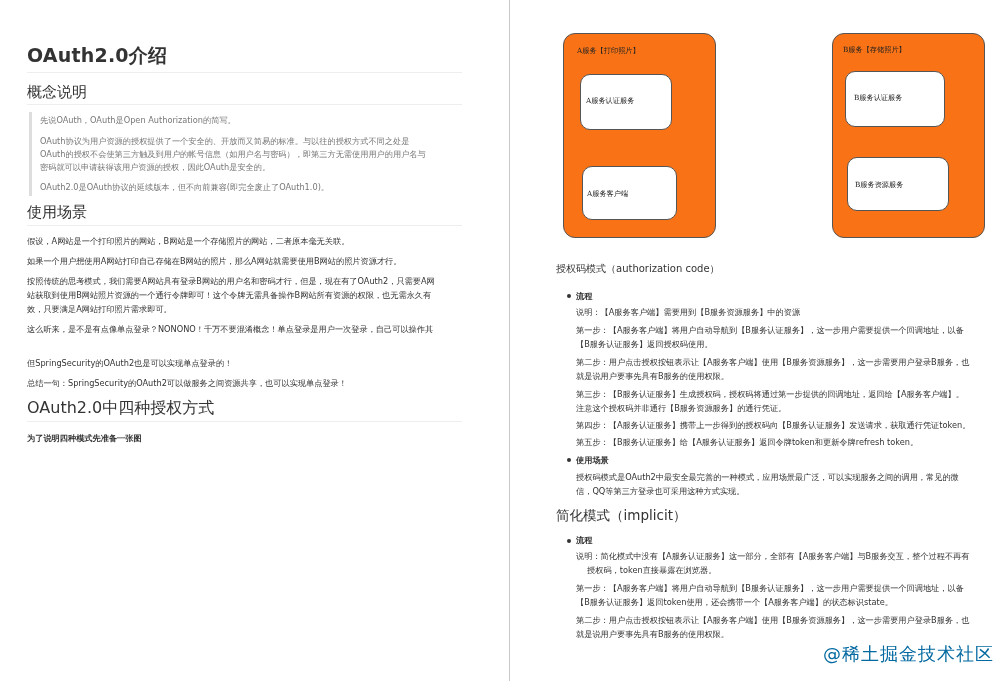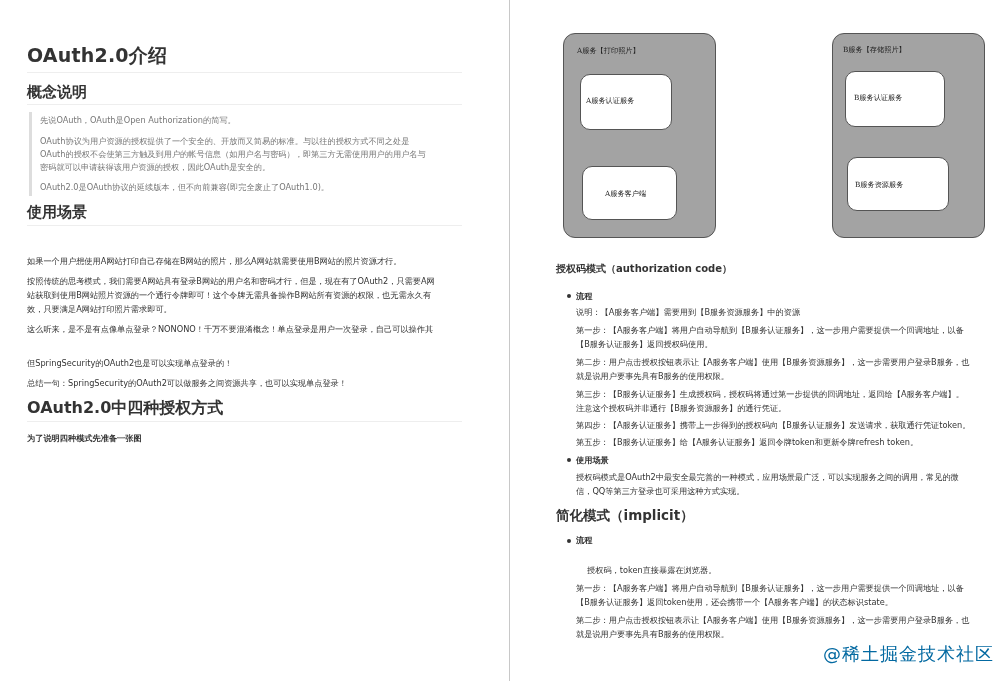--- a/index.html
+++ b/index.html
@@ -11,33 +11,33 @@
   .page { position:absolute; top:0; height:574px; background:#fff; }
   .page-left { left:0; width:509px; }
   .page-right { left:510px; width:494px; }
   .divider { position:absolute; left:509px; top:0; width:1px; height:681px; background:#c8c8c8; }
 
   h1 {
     position:absolute; margin:0; font-size:19px; font-weight:bold; color:#333;
     letter-spacing:0.2px;
   }
   h2 {
-    position:absolute; margin:0; font-size:15px; font-weight:bold; color:#333;
+    position:absolute; margin:0; font-size:15px; font-weight:normal; color:#333;
   }
   .rule { position:absolute; height:1px; background:#eeeeee; }
   p.t {
     position:absolute; margin:0; font-size:8.2px; line-height:14px; color:#333;
     white-space:nowrap;
   }
   .quote-bar { position:absolute; width:3px; background:#dddddd; }
   p.q { color:#777; }
   p.b { font-weight:bold; }
 
   .diag-box {
-    position:absolute; border:1px solid #555; border-radius:12px; background:#a3a3a3;
+    position:absolute; border:1px solid #555; border-radius:12px; background:#f97316;
   }
   .diag-inner {
     position:absolute; border:1px solid #555; border-radius:10px; background:#fff;
   }
   .diag-label {
     position:absolute; font-family:"DejaVu Serif", serif; font-size:7.2px; color:#222; white-space:nowrap;
   }
   .bullet {
     position:absolute; width:4px; height:4px; border-radius:50%; background:#333;
   }
@@ -58,20 +58,21 @@
   <div class="quote-bar" style="left:29px; top:112px; height:84px;"></div>
   <p class="t q" style="left:40px; top:113px;">先说OAuth，OAuth是Open Authorization的简写。</p>
   <p class="t q" style="left:40px; top:134px;">OAuth协议为用户资源的授权提供了一个安全的、开放而又简易的标准。与以往的授权方式不同之处是</p>
   <p class="t q" style="left:40px; top:147px;">OAuth的授权不会使第三方触及到用户的帐号信息（如用户名与密码），即第三方无需使用用户的用户名与</p>
   <p class="t q" style="left:40px; top:160px;">密码就可以申请获得该用户资源的授权，因此OAuth是安全的。</p>
   <p class="t q" style="left:40px; top:180px;">OAuth2.0是OAuth协议的延续版本，但不向前兼容(即完全废止了OAuth1.0)。</p>
 
   <h2 style="left:27px; top:203px;">使用场景</h2>
   <div class="rule" style="left:27px; top:225px; width:435px;"></div>
 
+  <p class="t" style="left:27px; top:234px;">假设，A网站是一个打印照片的网站，B网站是一个存储照片的网站，二者原本毫无关联。</p>
   <p class="t" style="left:27px; top:254px;">如果一个用户想使用A网站打印自己存储在B网站的照片，那么A网站就需要使用B网站的照片资源才行。</p>
   <p class="t" style="left:27px; top:274px;">按照传统的思考模式，我们需要A网站具有登录B网站的用户名和密码才行，但是，现在有了OAuth2，只需要A网</p>
   <p class="t" style="left:27px; top:288px;">站获取到使用B网站照片资源的一个通行令牌即可！这个令牌无需具备操作B网站所有资源的权限，也无需永久有</p>
   <p class="t" style="left:27px; top:302px;">效，只要满足A网站打印照片需求即可。</p>
   <p class="t" style="left:27px; top:322px;">这么听来，是不是有点像单点登录？NONONO！千万不要混淆概念！单点登录是用户一次登录，自己可以操作其</p>
   <p class="t" style="left:27px; top:356px;">但SpringSecurity的OAuth2也是可以实现单点登录的！</p>
   <p class="t" style="left:27px; top:376px;">总结一句：SpringSecurity的OAuth2可以做服务之间资源共享，也可以实现单点登录！</p>
 
   <h2 style="left:27px; top:398px; font-size:16px;">OAuth2.0中四种授权方式</h2>
   <div class="rule" style="left:27px; top:421px; width:435px;"></div>
@@ -81,21 +82,21 @@
 <div class="divider"></div>
 
 <div class="page page-right">
 
   <div class="diag-box" style="left:53px; top:33px; width:151px; height:203px;">
     <span class="diag-label" style="left:13px; top:12px;">A服务【打印照片】</span>
     <div class="diag-inner" style="left:16px; top:40px; width:90px; height:54px;">
       <span class="diag-label" style="left:5px; top:21px;">A服务认证服务</span>
     </div>
     <div class="diag-inner" style="left:18px; top:132px; width:93px; height:52px;">
-      <span class="diag-label" style="left:22px; top:22px;">A服务客户端</span>
+      <span class="diag-label" style="left:4px; top:22px;">A服务客户端</span>
     </div>
   </div>
 
   <div class="diag-box" style="left:322px; top:33px; width:151px; height:203px;">
     <span class="diag-label" style="left:10px; top:11px;">B服务【存储照片】</span>
     <div class="diag-inner" style="left:12px; top:37px; width:98px; height:54px;">
       <span class="diag-label" style="left:8px; top:21px;">B服务认证服务</span>
     </div>
     <div class="diag-inner" style="left:14px; top:123px; width:100px; height:52px;">
       <span class="diag-label" style="left:7px; top:22px;">B服务资源服务</span>
@@ -118,20 +119,21 @@
 
   <div class="bullet" style="left:57px; top:458px;"></div>
   <p class="t b" style="left:66px; top:453px;">使用场景</p>
   <p class="t" style="left:66px; top:470px;">授权码模式是OAuth2中最安全最完善的一种模式，应用场景最广泛，可以实现服务之间的调用，常见的微</p>
   <p class="t" style="left:66px; top:484px;">信，QQ等第三方登录也可采用这种方式实现。</p>
 
   <h2 style="left:46px; top:507px; font-size:13.5px;">简化模式（implicit）</h2>
 
   <div class="bullet" style="left:57px; top:539px;"></div>
   <p class="t b" style="left:66px; top:533px;">流程</p>
+  <p class="t" style="left:66px; top:549px;">说明：简化模式中没有【A服务认证服务】这一部分，全部有【A服务客户端】与B服务交互，整个过程不再有</p>
   <p class="t" style="left:77px; top:563px;">授权码，token直接暴露在浏览器。</p>
   <p class="t" style="left:66px; top:581px;">第一步：【A服务客户端】将用户自动导航到【B服务认证服务】，这一步用户需要提供一个回调地址，以备</p>
   <p class="t" style="left:66px; top:595px;">【B服务认证服务】返回token使用，还会携带一个【A服务客户端】的状态标识state。</p>
   <p class="t" style="left:66px; top:613px;">第二步：用户点击授权按钮表示让【A服务客户端】使用【B服务资源服务】，这一步需要用户登录B服务，也</p>
   <p class="t" style="left:66px; top:627px;">就是说用户要事先具有B服务的使用权限。</p>
 
   <div class="watermark" style="left:313px; top:642px;">@稀土掘金技术社区</div>
 </div>
 
 </body></html>

